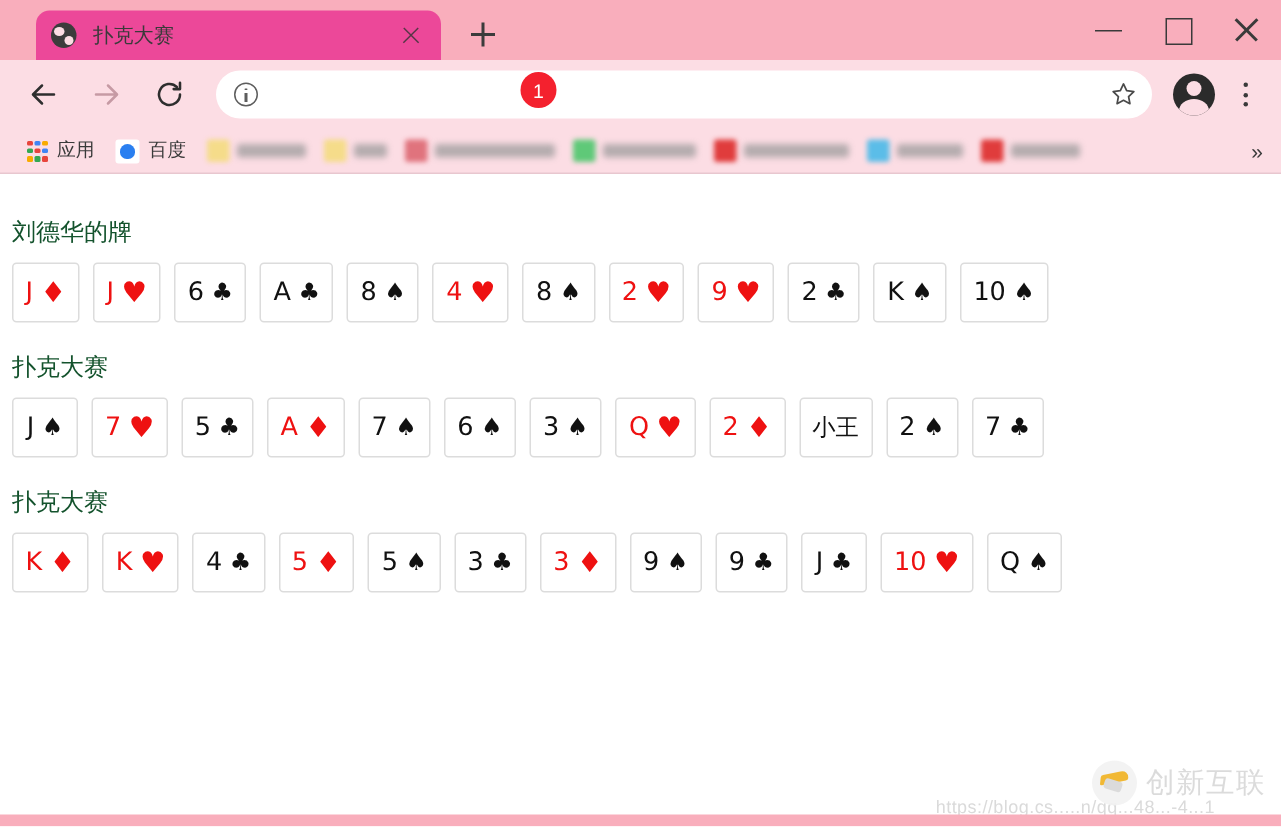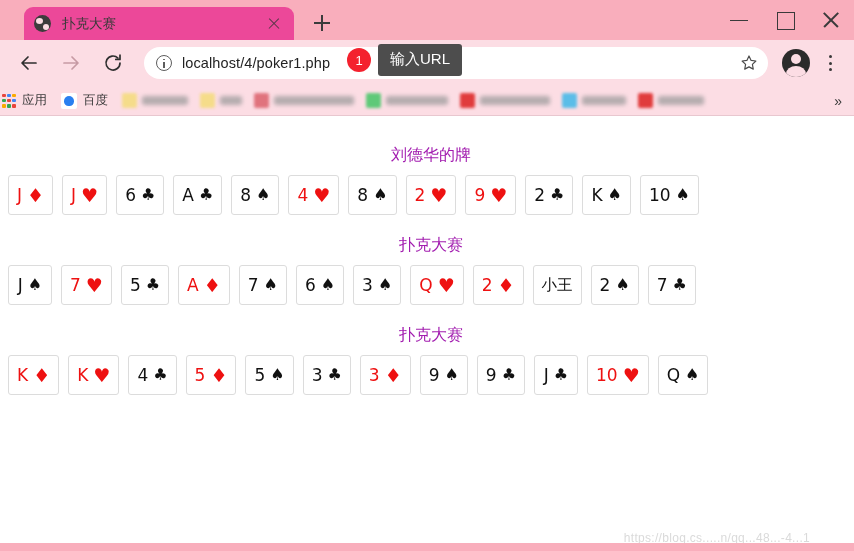--- a/index.html
+++ b/index.html
@@ -222,21 +222,21 @@
     z-index: 29;
     white-space: nowrap;
   }
 
   
   .bookmarks {
     height: 30px;
     background: #fcdde4;
     display: flex;
     align-items: center;
-    padding: 0 2px;
+    padding: 0 18px;
     position: relative;
     border-bottom: 1px solid #e8c7cf;
   }
   .bm { display: flex; align-items: center; margin-right: 14px; flex: 0 0 auto; }
   .bm-label { font-size: 12.5px; color: #3a3a3a; margin-left: 6px; white-space: nowrap; }
   .apps-icon {
     width: 14px; height: 14px;
     display: grid;
     grid-template-columns: repeat(3, 1fr);
     grid-template-rows: repeat(3, 1fr);
@@ -267,24 +267,23 @@
   
   .viewport {
     position: absolute;
     left: 0; top: 123px;
     width: 854px; height: 428px;
     background: #ffffff;
     overflow: hidden;
   }
   .player-name {
     font-size: 16px;
-    color: #a21caf;
+    color: #14532d;
     margin: 20px 0 9px 8px;
     font-family: "DejaVu Sans", "Liberation Sans", sans-serif;
-    text-align: center;
   }
   .player-name:first-child { margin-top: 22px; }
   .hand { display: flex; padding-left: 8px; flex-wrap: nowrap; }
   .card {
     border: 1px solid #dcdcdc;
     border-radius: 3px;
     height: 40px;
     min-width: 44px;
     margin-right: 9px;
     display: flex;
@@ -386,21 +385,20 @@
     </div>
     <div class="navbtn">
       <svg width="22" height="22" viewBox="0 0 22 22">
         <path d="M18 11a7 7 0 1 1-2.1-5" stroke="#2e2e2e" stroke-width="1.7" fill="none" stroke-linecap="round"></path>
         <path d="M18 3.2V7.4h-4.2" stroke="#2e2e2e" stroke-width="1.7" fill="none" stroke-linecap="round" stroke-linejoin="round"></path>
       </svg>
     </div>
 
     <div class="omnibox">
       <div class="info-icon"></div>
-      <div class="url-text">localhost/4/poker1.php</div>
       <div class="star-icon">
         <svg width="18" height="18" viewBox="0 0 20 20">
             <path d="M10 2.2l2.35 4.9 5.3.72-3.87 3.7.96 5.28L10 14.3l-4.74 2.5.96-5.28L2.35 7.82l5.3-.72z" fill="none" stroke="#4a4a4a" stroke-width="1.3" stroke-linejoin="round"></path>
           </svg>
       </div>
     </div>
 
     <div class="profile"></div>
     <div class="kebab">
         <i></i>
@@ -455,21 +453,20 @@
         </div>
         <div class="bm-blur">
           <div class="bm-fav" style="background: rgb(224, 60, 60);"></div>
           <div class="bm-txt" style="width: 46px;"></div>
         </div>
       </div>
     <div class="chev-more">»</div>
   </div>
 
   <div class="url-badge">1</div>
-  <div class="url-tooltip">输入URL</div>
 
   <div class="viewport">
     <div id="hands-root">
         <div class="player-name">刘德华的牌</div>
         <div class="hand">
           <div class="card">
             <span class="rank red">J</span>
             <span class="suit red">♦</span>
           </div>
           <div class="card">
@@ -614,16 +611,20 @@
             <span class="suit red">♥</span>
           </div>
           <div class="card">
             <span class="rank">Q</span>
             <span class="suit">♠</span>
           </div>
         </div>
       </div>
 
     <div class="wm-url">https://blog.cs.....n/qq...48...-4...1</div>
+    <div class="watermark">
+      <div class="wm-logo"></div>
+      <div class="wm-text">创新互联</div>
+    </div>
     <div class="bottom-strip"></div>
   </div>
 
 </div>
 
 </body></html>

